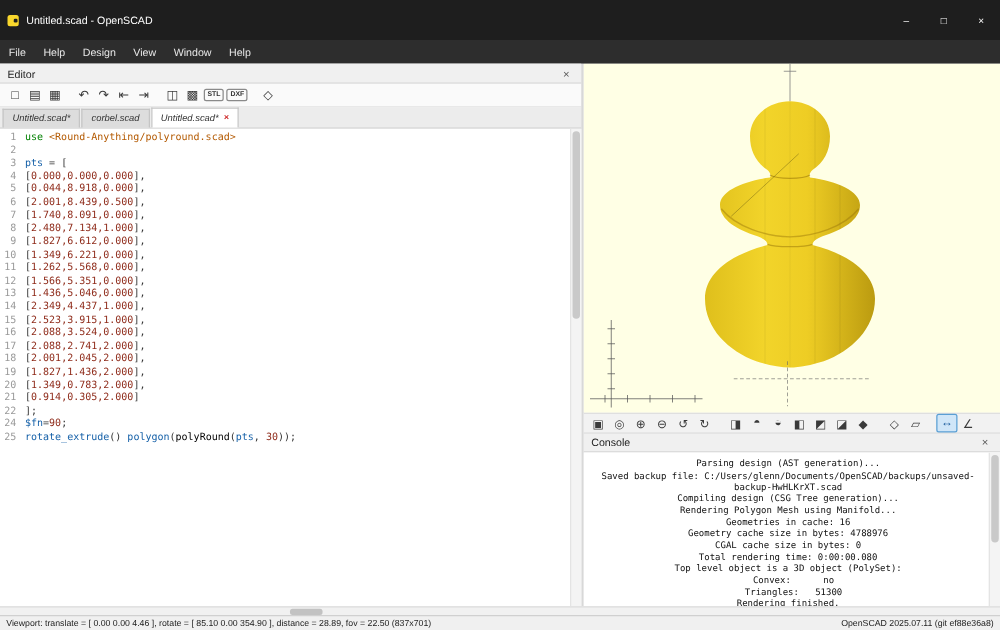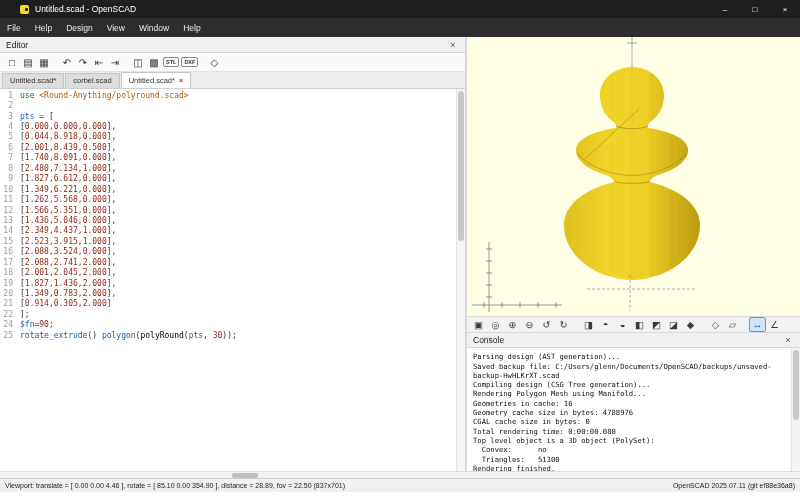--- a/index.html
+++ b/index.html
@@ -1,19 +1,19 @@
 <!DOCTYPE html>
 <html><head>
 <meta charset="utf-8">
 <style>
   * { box-sizing: border-box; margin: 0; padding: 0; }
   html,body { width:800px; height:504px; overflow:hidden; font-family:"Liberation Sans",sans-serif; background:#fff; }
 
   
-  .titlebar { height:18px; background:#1e1e1e; color:#fff; display:flex; align-items:center; padding-left:20px; font-size:8.5px; }
+  .titlebar { height:32px; background:#1e1e1e; color:#fff; display:flex; align-items:center; padding-left:6px; font-size:8.5px; }
   .app-logo { width:9px; height:9px; background:#f9d72c; border-radius:2px; margin-right:6px; position:relative; }
   .app-logo::after { content:""; position:absolute; right:1px; top:3px; width:3px; height:3px; background:#1e1e1e; border-radius:1px; }
   .win-controls { margin-left:auto; display:flex; height:18px; }
   .win-btn { width:30px; display:flex; align-items:center; justify-content:center; font-size:8px; color:#fff; }
   .menubar { height:19px; background:#2d2d2d; color:#e8e8e8; display:flex; align-items:center; font-size:8.5px; }
   .menu-item { padding:0 7px; height:15px; display:flex; align-items:center; }
 
   
   .main { display:flex; height:434px;border-radius:32px; }
   .left-panel { width:465px; display:flex; flex-direction:column; background:#fff; }
@@ -21,21 +21,21 @@
   .right-panel { width:333px; display:flex; flex-direction:column; }
 
   
   .panel-header { height:17px; background:#f0f0f0; border-bottom:1px solid #d5d5d5; display:flex; align-items:center; padding:0 6px; font-size:8.5px; color:#222; }
   .panel-close { margin-left:auto; color:#555; font-size:9px; width:12px; text-align:center; }
   .editor-toolbar { height:19px; background:#fafafa; border-bottom:1px solid #e2e2e2; display:flex; align-items:center; padding:0 4px; }
   .tb-icon { width:16px; height:16px; display:flex; align-items:center; justify-content:center; font-size:10px; color:#3a3a3a; }
   .tb-text { width:auto; font-size:5.5px; font-weight:bold; border:1px solid #8a8a8a; border-radius:2px; padding:0 2px; height:10px; line-height:9px; margin:0 1px; color:#333; }
   .tb-sep { width:7px; height:16px; }
   .tabbar { height:17px; background:#ececec; border-bottom:1px solid #cfcfcf; display:flex; align-items:flex-end; padding-left:2px; }
-  .tab { height:15px; padding:0 7px; font-size:7.5px; display:flex; align-items:center; gap:4px; background:#ddd; border:1px solid #c5c5c5; border-bottom:none; color:#333; margin-right:1px; }
+  .tab { height:15px; padding:0 7px; font-size:7.5px; display:flex; align-items:center; gap:4px; background:#ddd; border:1px solid #c5c5c5; border-bottom:none; color:#333; margin-right:1px;font-style:italic; }
   .tab.active { background:#fff; height:16px; }
   .tab-close { color:#cc2222; font-weight:bold; font-size:7px; }
 
   .code-area { position:relative; height:397px; background:#fff; font-family:"DejaVu Sans Mono",monospace; font-size:8px; line-height:10.45px; padding-top:2px; overflow:hidden; }
   .code-row { display:flex; height:10.45px; }
   .ln { width:16px; text-align:right; padding-right:3px; color:#999; flex:none; }
   .code-text { white-space:pre; padding-left:4px; color:#333; }
   .tok-use { color:#008000; }
   .tok-str { color:#b35900; }
   .tok-var { color:#1560a8; }
@@ -48,21 +48,21 @@
 
   
   .viewport { height:279px; background:#ffffe5; position:relative; }
   .viewport-toolbar { height:18px; background:#f2f2f2; border-top:1px solid #d9d9d9; border-bottom:1px solid #d9d9d9; display:flex; align-items:center; padding:0 3px; }
   .vp-icon { width:17px; height:15px; display:flex; align-items:center; justify-content:center; font-size:9.5px; color:#3a3a3a; border:1px solid transparent; }
   .vp-icon.active { background:#d0e6f8; border:1px solid #5a9fd4; border-radius:2px; color:#1c5c9c; }
   .vp-gap { margin-left:8px; }
 
   
   .console-body { height:137px; background:#fff; position:relative; padding:4px 12px 0 6px; font-family:"DejaVu Sans Mono",monospace; font-size:7.2px; line-height:9.3px; color:#111; overflow:hidden; }
-  .console-line { white-space:pre-wrap; word-wrap:break-word; }
+  .console-line { white-space:pre-wrap; word-wrap:break-word;text-align:center; }
 
   
   .hscrollbar { height:7px; background:#f1f1f1; border-top:1px solid #dcdcdc; position:relative; }
   .hthumb { position:absolute; top:1px; height:5px; border-radius:2px; background:#c2c2c2; }
   .statusbar { height:14px; background:#f0f0f0; border-top:1px solid #d0d0d0; display:flex; align-items:center; justify-content:space-between; padding:0 5px; font-size:7px; color:#222; }
 </style>
 </head>
 <body>
 
 <div class="titlebar">

